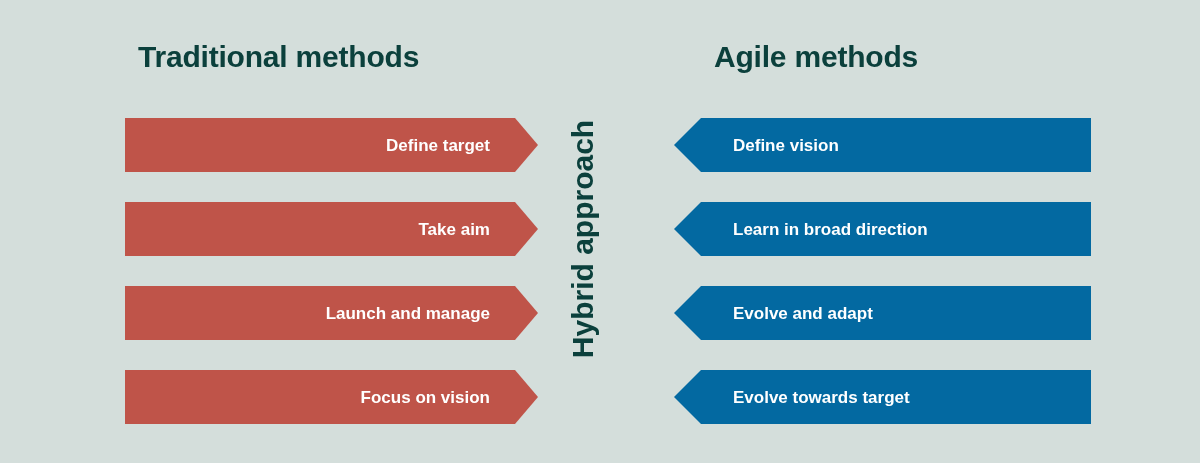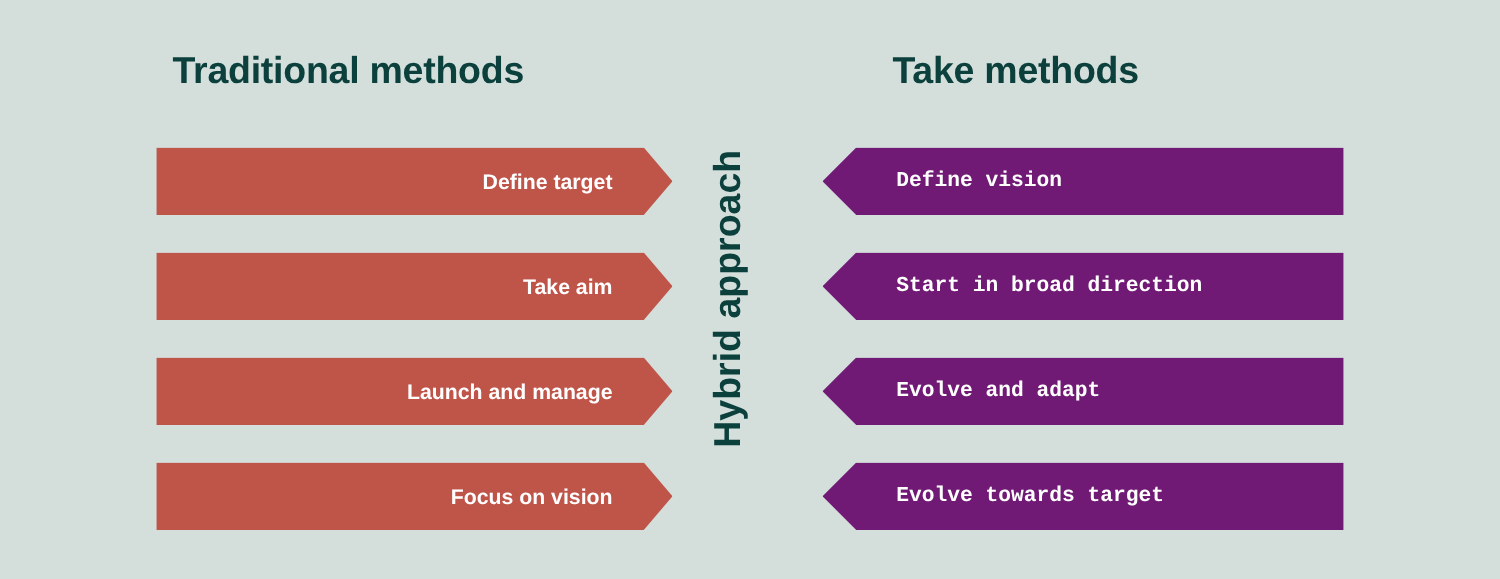--- a/index.html
+++ b/index.html
@@ -76,64 +76,63 @@
     width: 413px;
     background: #bf5449;
     justify-content: flex-end;
     padding-right: 48px;
     -webkit-clip-path: polygon(0 0, 390px 0, 413px 27px, 390px 54px, 0 54px);
     clip-path: polygon(0 0, 390px 0, 413px 27px, 390px 54px, 0 54px);
   }
 
   
   .arrow.agile {
-    left: 658px;
+    left: 674px;
     width: 417px;
-    background: #701a75;
+    background: #0369a1;
     justify-content: flex-start;
     padding-left: 59px;
     -webkit-clip-path: polygon(27px 0, 417px 0, 417px 54px, 27px 54px, 0 27px);
     clip-path: polygon(27px 0, 417px 0, 417px 54px, 27px 54px, 0 27px);
-    font-family: Liberation Mono, monospace;
   }
 
   .r0 { top: 118px; }
   .r1 { top: 202px; }
   .r2 { top: 286px; }
   .r3 { top: 370px; }
 </style>
 </head>
 <body>
 
 <div class="canvas">
 
   <div class="col-title left">Traditional methods</div>
 
-  <div class="col-title right">Take methods</div>
+  <div class="col-title right">Agile methods</div>
 
   <div class="center-label">Hybrid approach</div>
 
   <div class="arrow trad r0">
     <span class="label">Define target</span>
   </div>
   <div class="arrow trad r1">
     <span class="label">Take aim</span>
   </div>
   <div class="arrow trad r2">
     <span class="label">Launch and manage</span>
   </div>
   <div class="arrow trad r3">
     <span class="label">Focus on vision</span>
   </div>
 
   <div class="arrow agile r0">
     <span class="label">Define vision</span>
   </div>
   <div class="arrow agile r1">
-    <span class="label">Start in broad direction</span>
+    <span class="label">Learn in broad direction</span>
   </div>
   <div class="arrow agile r2">
     <span class="label">Evolve and adapt</span>
   </div>
   <div class="arrow agile r3">
     <span class="label">Evolve towards target</span>
   </div>
 
 </div>
 

